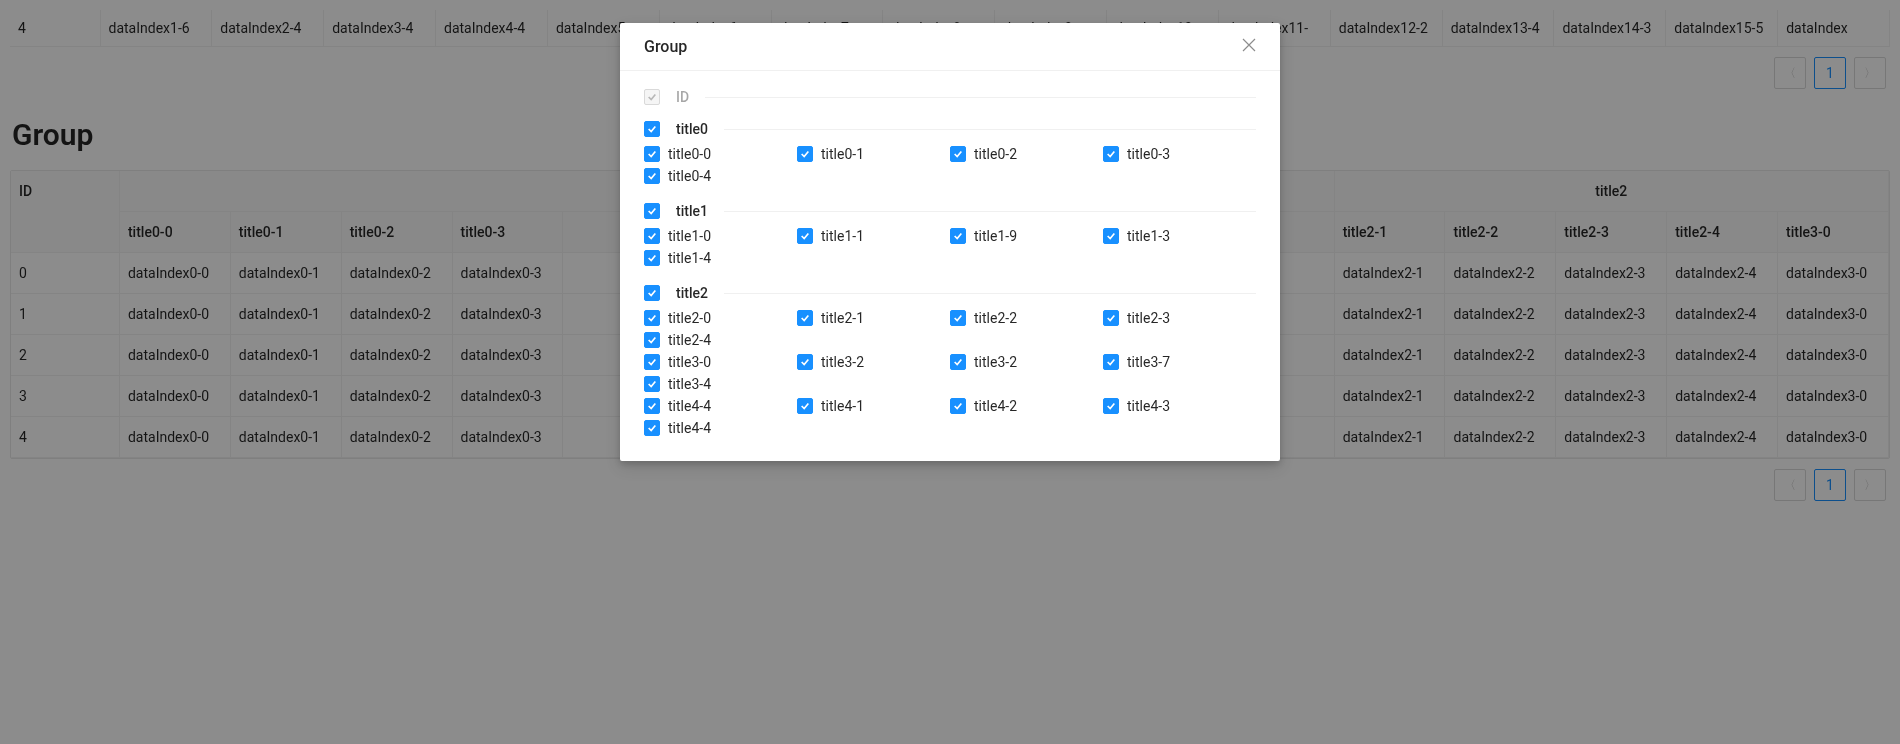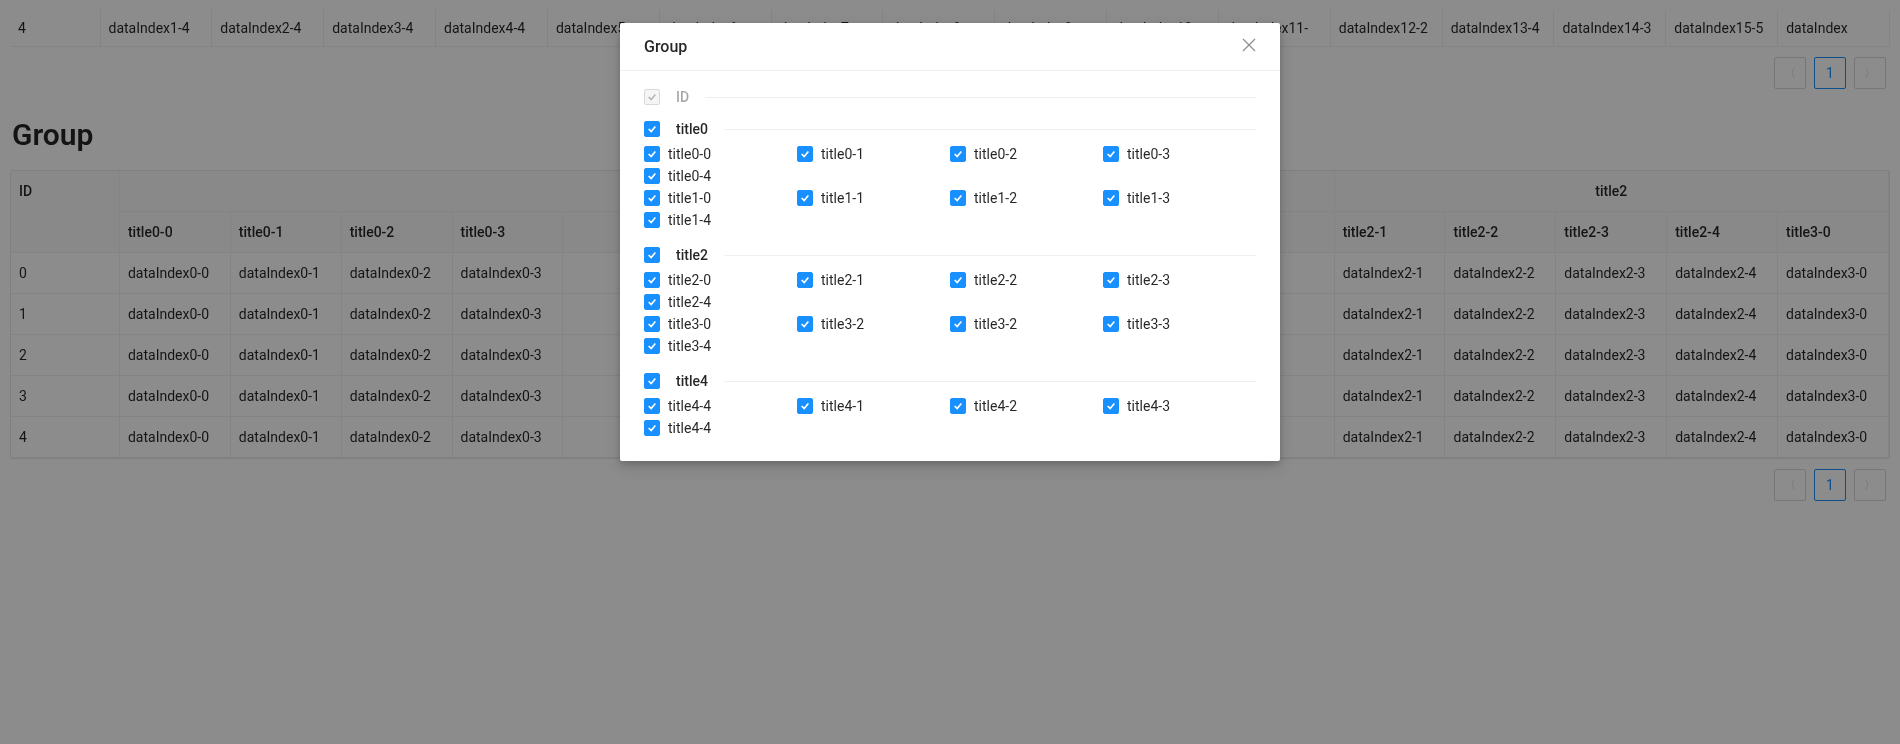--- a/index.html
+++ b/index.html
@@ -56,21 +56,21 @@
 <div class="page">
 
   <table class="top-table">
     <colgroup>
       <col style="width:90px">
       <col span="16">
     </colgroup>
     <tbody>
       <tr class="top-row">
         <td>4</td>
-        <td>dataIndex1-4</td>
+        <td>dataIndex1-6</td>
         <td>dataIndex2-4</td>
         <td>dataIndex3-4</td>
         <td>dataIndex4-4</td>
         <td>dataIndex5-</td>
         <td>dataIndex6-</td>
         <td>dataIndex7-</td>
         <td>dataIndex8-</td>
         <td>dataIndex9-</td>
         <td>dataIndex10-</td>
         <td>dataIndex11-</td>
@@ -269,20 +269,29 @@
           </div>
           <div class="cb-item">
             <span class="cb checked">
               <svg viewBox="0 0 12 12">
                 <path d="M2 6 L5 9 L10 3" fill="none" stroke-width="2"></path>
               </svg>
             </span>
             <span class="cb-label">title0-4</span>
           </div>
         </div>
+        <div class="subhead-wrap">
+          <span class="cb checked">
+            <svg viewBox="0 0 12 12">
+              <path d="M2 6 L5 9 L10 3" fill="none" stroke-width="2"></path>
+            </svg>
+          </span>
+          <span class="grp-head-label">title1</span>
+          <span class="hr"></span>
+        </div>
         <div class="cb-grid">
           <div class="cb-item">
             <span class="cb checked">
               <svg viewBox="0 0 12 12">
                 <path d="M2 6 L5 9 L10 3" fill="none" stroke-width="2"></path>
               </svg>
             </span>
             <span class="cb-label">title1-0</span>
           </div>
           <div class="cb-item">
@@ -292,21 +301,21 @@
               </svg>
             </span>
             <span class="cb-label">title1-1</span>
           </div>
           <div class="cb-item">
             <span class="cb checked">
               <svg viewBox="0 0 12 12">
                 <path d="M2 6 L5 9 L10 3" fill="none" stroke-width="2"></path>
               </svg>
             </span>
-            <span class="cb-label">title1-2</span>
+            <span class="cb-label">title1-9</span>
           </div>
           <div class="cb-item">
             <span class="cb checked">
               <svg viewBox="0 0 12 12">
                 <path d="M2 6 L5 9 L10 3" fill="none" stroke-width="2"></path>
               </svg>
             </span>
             <span class="cb-label">title1-3</span>
           </div>
           <div class="cb-item">
@@ -393,39 +402,30 @@
               </svg>
             </span>
             <span class="cb-label">title3-2</span>
           </div>
           <div class="cb-item">
             <span class="cb checked">
               <svg viewBox="0 0 12 12">
                 <path d="M2 6 L5 9 L10 3" fill="none" stroke-width="2"></path>
               </svg>
             </span>
-            <span class="cb-label">title3-3</span>
+            <span class="cb-label">title3-7</span>
           </div>
           <div class="cb-item">
             <span class="cb checked">
               <svg viewBox="0 0 12 12">
                 <path d="M2 6 L5 9 L10 3" fill="none" stroke-width="2"></path>
               </svg>
             </span>
             <span class="cb-label">title3-4</span>
           </div>
-        </div>
-        <div class="subhead-wrap">
-          <span class="cb checked">
-            <svg viewBox="0 0 12 12">
-              <path d="M2 6 L5 9 L10 3" fill="none" stroke-width="2"></path>
-            </svg>
-          </span>
-          <span class="grp-head-label">title4</span>
-          <span class="hr"></span>
         </div>
         <div class="cb-grid">
           <div class="cb-item">
             <span class="cb checked">
               <svg viewBox="0 0 12 12">
                 <path d="M2 6 L5 9 L10 3" fill="none" stroke-width="2"></path>
               </svg>
             </span>
             <span class="cb-label">title4-4</span>
           </div>

